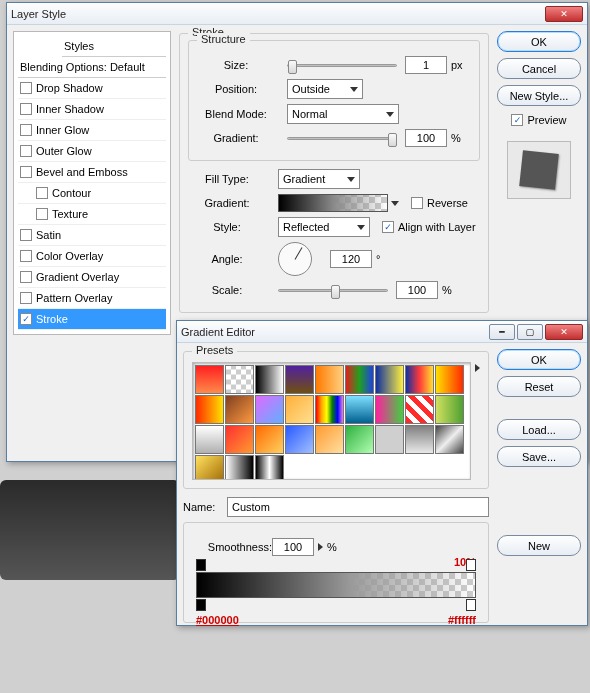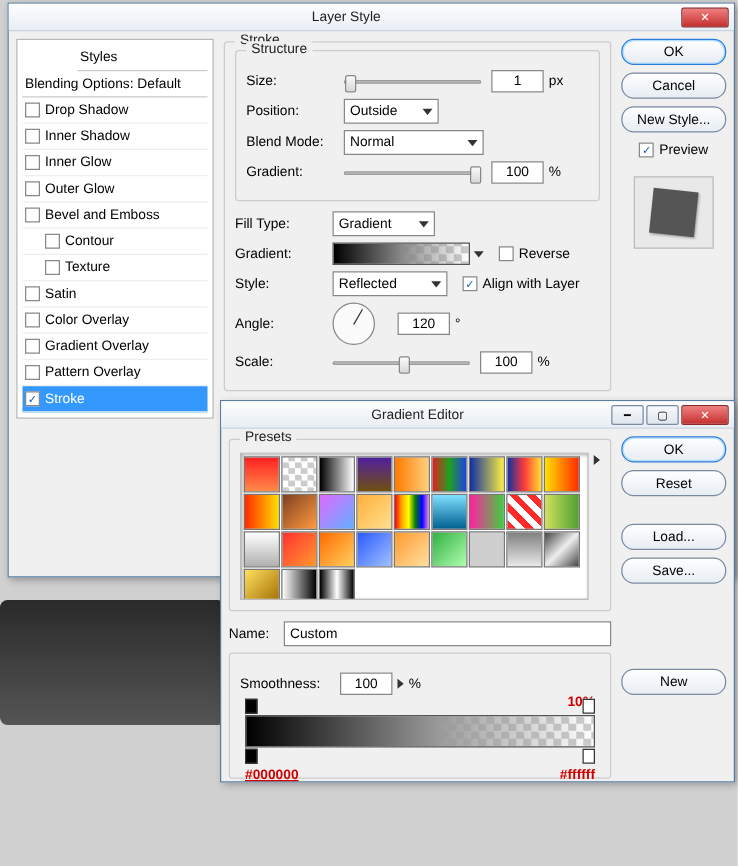--- a/index.html
+++ b/index.html
@@ -1,41 +1,41 @@
 <!DOCTYPE html>
 <html><head>
 <meta charset="utf-8">
 <style>
 * { box-sizing: border-box; margin: 0; padding: 0; font-family: "Segoe UI", Tahoma, sans-serif; font-size: 11px; }
 body { background: #d0d0d0; width: 590px; height: 693px; overflow: hidden; position: relative; }
 
 
 .window { position: absolute; background: #f0f0f0; border: 1px solid #5a7ea0; box-shadow: 2px 2px 6px rgba(0,0,0,.3); }
-.titlebar { height: 22px; background: linear-gradient(#fdfdfd,#e8eef5); border-bottom: 1px solid #c9d4e1; display: flex; align-items: center; padding: 0 4px; text-align: center; }
+.titlebar { height: 22px; background: linear-gradient(#fdfdfd,#e8eef5); border-bottom: 1px solid #c9d4e1; display: flex; align-items: center; padding: 0 4px; }
 .titlebar .title { flex: 1; color: #222; }
 .titlebar .winbtn { width: 26px; height: 16px; margin-left: 2px; border: 1px solid #7a8aa0; background: linear-gradient(#f7f9fb,#dfe6ee); display: flex; align-items: center; justify-content: center; border-radius: 2px; font-size: 9px; }
 .titlebar .winbtn.close { background: linear-gradient(#f08080,#c43030); color: #fff; border-color: #8a2a2a; width: 38px; }
 
 .body { display: flex; padding: 6px; gap: 8px; }
 
 
 .styles-box { width: 158px; border: 1px solid #b8b8b8; background: #fff; padding: 4px; }
 .styles-box .hdr { padding: 4px 2px; border-bottom: 1px solid #ccc; margin-left: 44px; }
 .styles-box .subhdr { padding: 4px 2px; border-bottom: 1px solid #ccc; }
 .styles-box .item { padding: 4px 2px; display: flex; align-items: center; gap: 4px; border-bottom: 1px solid #eee; }
 .styles-box .item.indent { padding-left: 18px; }
 .styles-box .item.sel { background: #3399ff; color: #fff; }
 .chk { width: 12px; height: 12px; border: 1px solid #888; background: #fff; display: inline-flex; align-items: center; justify-content: center; font-size: 9px; color: #1060c0; }
 
 
 .fs { border: 1px solid #ccc; border-radius: 3px; margin: 2px 0 8px 0; padding: 10px 8px 8px 8px; position: relative; }
 .fs > .legend { position: absolute; top: -8px; left: 8px; background: #f0f0f0; padding: 0 4px; color: #222; }
 
 .row { display: flex; align-items: center; margin: 5px 0; }
-.row label { width: 78px; text-align: left; margin-right: 0; }
+.row label { width: 78px; text-align: center; margin-right: 12px; }
 .slider-track { height: 3px; background: #c0c0c0; border: 1px solid #9a9a9a; position: relative; border-radius: 2px; }
 .slider-thumb { position: absolute; top: -5px; width: 9px; height: 14px; background: linear-gradient(#fafafa,#d8d8d8); border: 1px solid #888; border-radius: 2px; }
 .numbox { width: 42px; height: 18px; border: 1px solid #888; background: #fff; text-align: center; line-height: 16px; margin-left: 8px; }
 .unit { margin-left: 4px; }
 .dd { height: 20px; border: 1px solid #888; background: #fff; display: flex; align-items: center; padding: 0 4px; position: relative; }
 .dd .arrow { margin-left: auto; border-left: 4px solid transparent; border-right: 4px solid transparent; border-top: 5px solid #333; }
 
 
 .gradbar { height: 18px; border: 1px solid #555; background: linear-gradient(90deg, #000 0%, #888 50%, rgba(255,255,255,0) 100%), repeating-conic-gradient(#ccc 0 25%, #fff 0 50%) 0/12px 12px; }
 .angdial { width: 34px; height: 34px; border: 1px solid #888; border-radius: 50%; background: #fafafa; position: relative; margin-right: 10px; }
@@ -272,21 +272,21 @@
         </div>
       </div>
 
       <div class="row">
         <span style="width:44px;">Name:</span>
         <div class="namefield">Custom</div>
       </div>
 
       <div class="fs">
         <div class="row">
-          <span style="width:80px;">Smoothness:</span>
+          <span style="width:80px;text-align:right;">Smoothness:</span>
           <div class="numbox" style="margin-left:0;">100</div>
           <span class="playarrow" style="margin:0 4px;"></span>
           <span>%</span>
         </div>
 
         <div style="position:relative; margin:16px 4px 16px 4px;">
           <div class="stop top" style="left:0; background:#000;"></div>
           <span class="redlbl" style="position:absolute; right:0; top:-16px;">10%</span>
           <div class="stop top" style="right:0; background:#fff;"></div>
           <div class="bigbar"></div>

